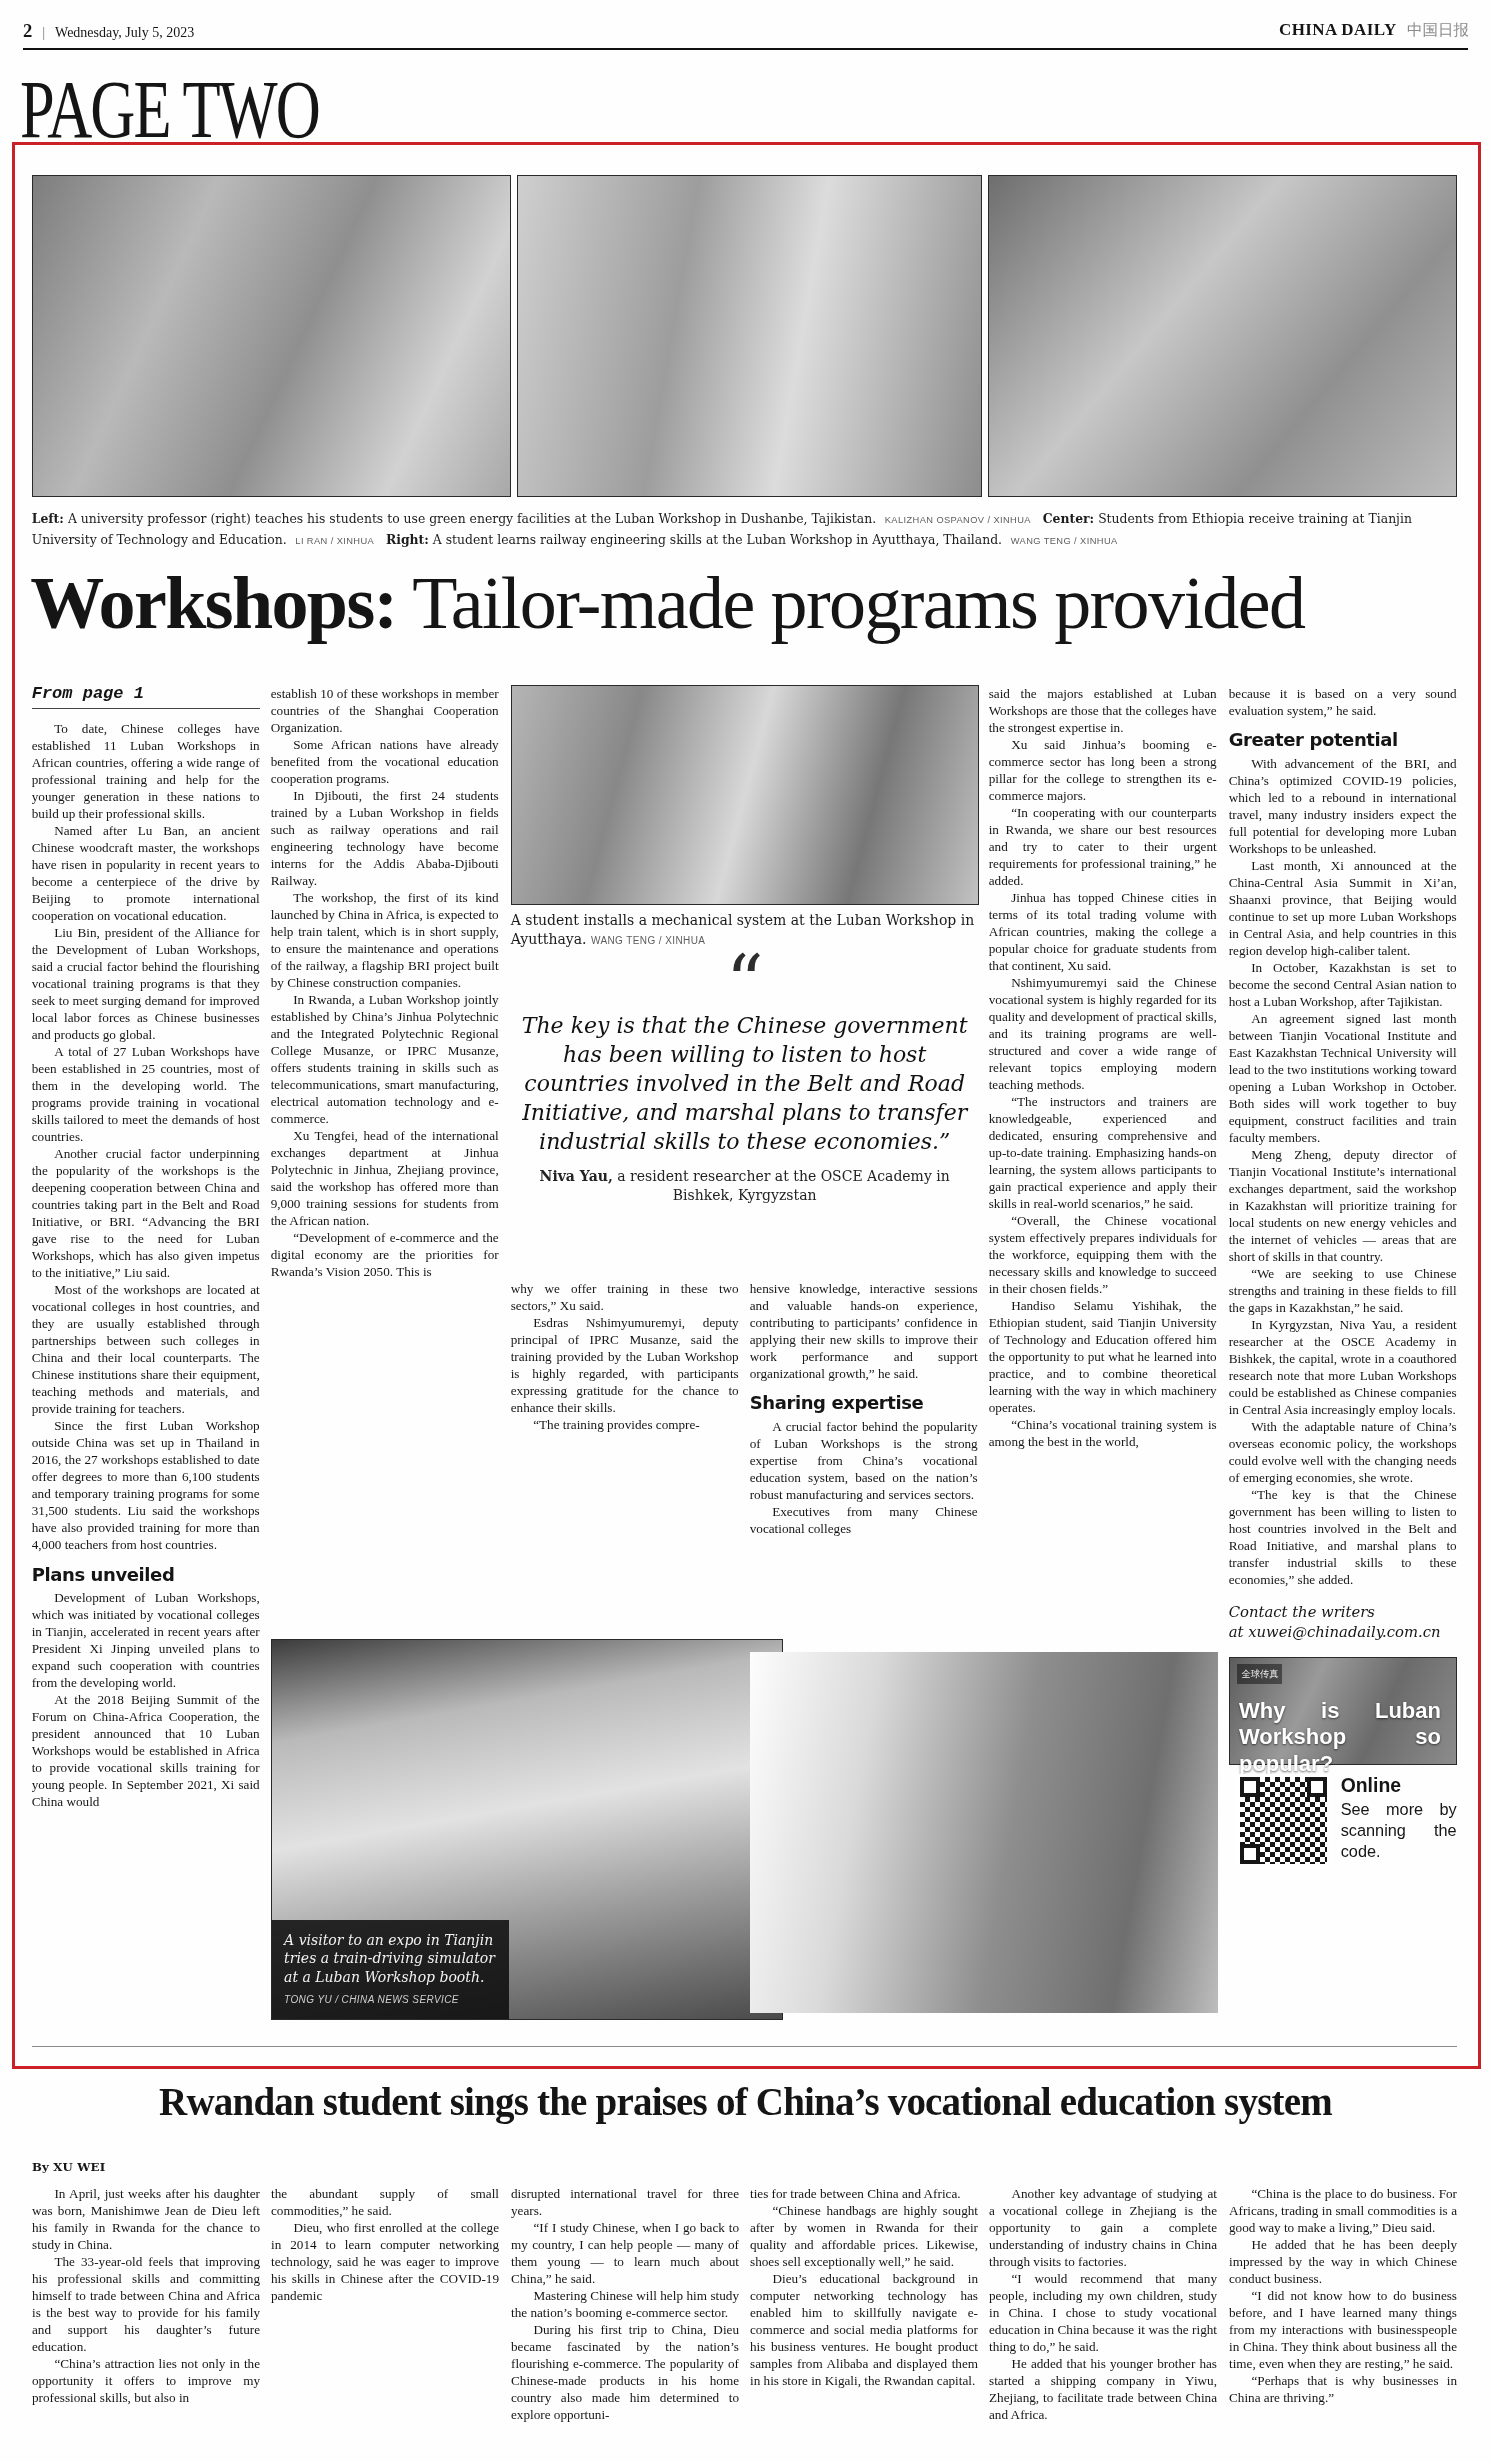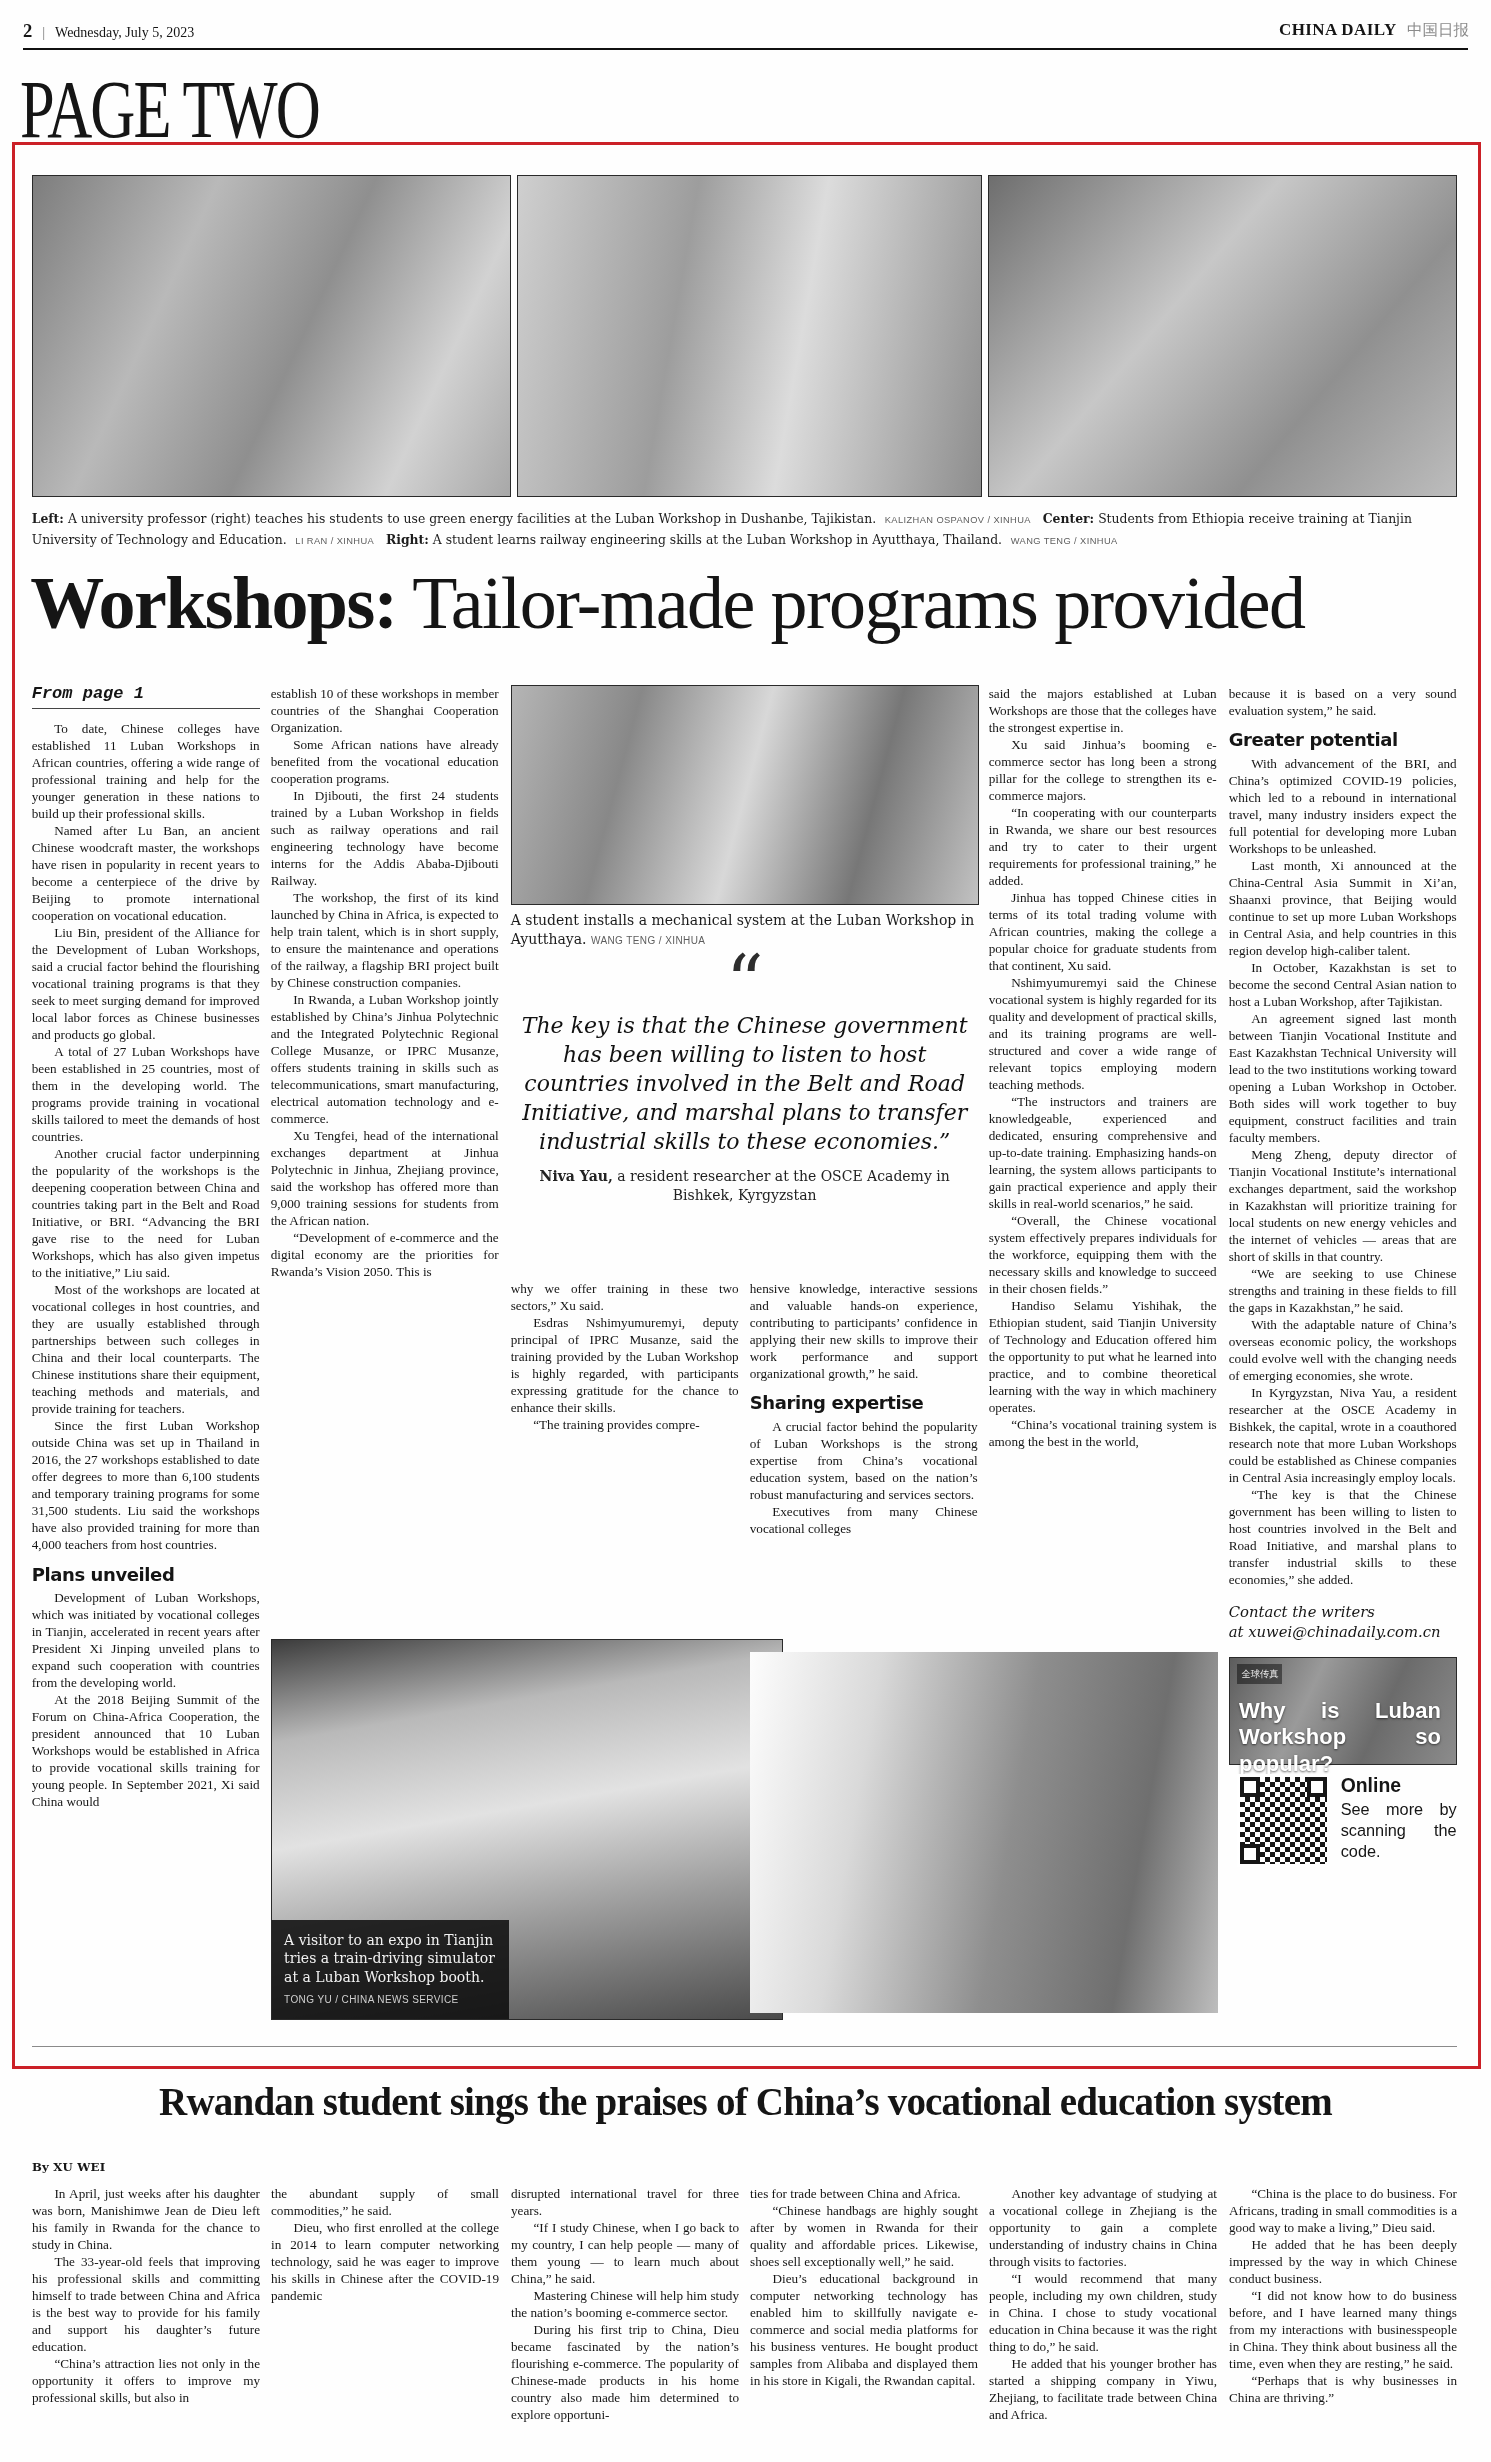--- a/index.html
+++ b/index.html
@@ -54,21 +54,21 @@
                 font-family:"DejaVu Serif", serif; font-size:14px; line-height:19.4px; color:#1b1b1b; }
   .pic-credit { font-family:"Liberation Sans", sans-serif; font-size:10px; color:#5d5d5d; letter-spacing:0.4px; }
 
   .pullquote { position:absolute; left:479px; top:274px; width:468px; text-align:center; }
   .q-mark { font-family:"DejaVu Serif", serif; font-size:74px; line-height:47px; color:#2d2d2d; }
   .q-text { font-family:"DejaVu Serif", serif; font-size:22px; line-height:29px; color:#111; margin-top:4.7px;font-style:italic; }
   .q-attr { font-family:"DejaVu Serif", serif; font-size:14px; line-height:19.4px; margin-top:11px; color:#222; }
   .q-attr b { font-weight:bold; }
 
   .train-photo { position:absolute; left:239px; top:954px; width:512px; height:381px; border:0.8px solid #2a2a2a;
-                 background:linear-gradient(170deg,#3c3c3c 0%,#b9b9b9 22%,#e2e2e2 45%,#9b9b9b 70%,#4a4a4a 100%); }
+                 background:linear-gradient(170deg,#3c3c3c 0%,#b9b9b9 22%,#e2e2e2 45%,#9b9b9b 70%,#4a4a4a 100%);font-style:italic; }
   .train-cap { position:absolute; left:0; bottom:0; width:237px; background:rgba(10,10,10,0.85);
                color:#f2f2f2; padding:11px 12.4px 9.3px 12.4px; font-family:"DejaVu Serif", serif;
                font-size:14px; line-height:18.6px; }
   .train-credit { display:block; font-family:"Liberation Sans", sans-serif; font-size:10px;
                   color:#cfcfcf; letter-spacing:0.4px; margin-top:4.7px; }
 
   .group-photo { position:absolute; left:718px; top:967px; width:468px; height:361px;
                  background:linear-gradient(100deg,#fdfdfd 0%,#d9d9d9 25%,#8e8e8e 55%,#6f6f6f 80%,#bdbdbd 100%); }
 
   
@@ -230,22 +230,22 @@
             <p style="text-indent: 0px;">because it is based on a very sound evaluation system,” he said.</p>
           </div>
         <h3 class="subhead">Greater potential</h3>
         <div>
             <p>With advancement of the BRI, and China’s optimized COVID-19 policies, which led to a rebound in international travel, many industry insiders expect the full potential for developing more Luban Workshops to be unleashed.</p>
             <p>Last month, Xi announced at the China-Central Asia Summit in Xi’an, Shaanxi province, that Beijing would continue to set up more Luban Workshops in Central Asia, and help countries in this region develop high-caliber talent.</p>
             <p>In October, Kazakhstan is set to become the second Central Asian nation to host a Luban Workshop, after Tajikistan.</p>
             <p>An agreement signed last month between Tianjin Vocational Institute and East Kazakhstan Technical University will lead to the two institutions working toward opening a Luban Workshop in October. Both sides will work together to buy equipment, construct facilities and train faculty members.</p>
             <p>Meng Zheng, deputy director of Tianjin Vocational Institute’s international exchanges department, said the workshop in Kazakhstan will prioritize training for local students on new energy vehicles and the internet of vehicles — areas that are short of skills in that country.</p>
             <p>“We are seeking to use Chinese strengths and training in these fields to fill the gaps in Kazakhstan,” he said.</p>
+            <p>In Kyrgyzstan, Niva Yau, a resident researcher at the OSCE Academy in Bishkek, the capital, wrote in a coauthored research note that more Luban Workshops could be established as Chinese companies in Central Asia increasingly employ locals.</p>
             <p>With the adaptable nature of China’s overseas economic policy, the workshops could evolve well with the changing needs of emerging economies, she wrote.</p>
-            <p>In Kyrgyzstan, Niva Yau, a resident researcher at the OSCE Academy in Bishkek, the capital, wrote in a coauthored research note that more Luban Workshops could be established as Chinese companies in Central Asia increasingly employ locals.</p>
             <p>“The key is that the Chinese government has been willing to listen to host countries involved in the Belt and Road Initiative, and marshal plans to transfer industrial skills to these economies,” she added.</p>
           </div>
         <div class="contact">
           <div>Contact the writers</div>
           <div>at xuwei@chinadaily.com.cn</div>
         </div>
         <div class="promo">
           <div class="promo-tag">全球传真</div>
           <div class="promo-title">Why is Luban Workshop so popular?</div>
         </div>

